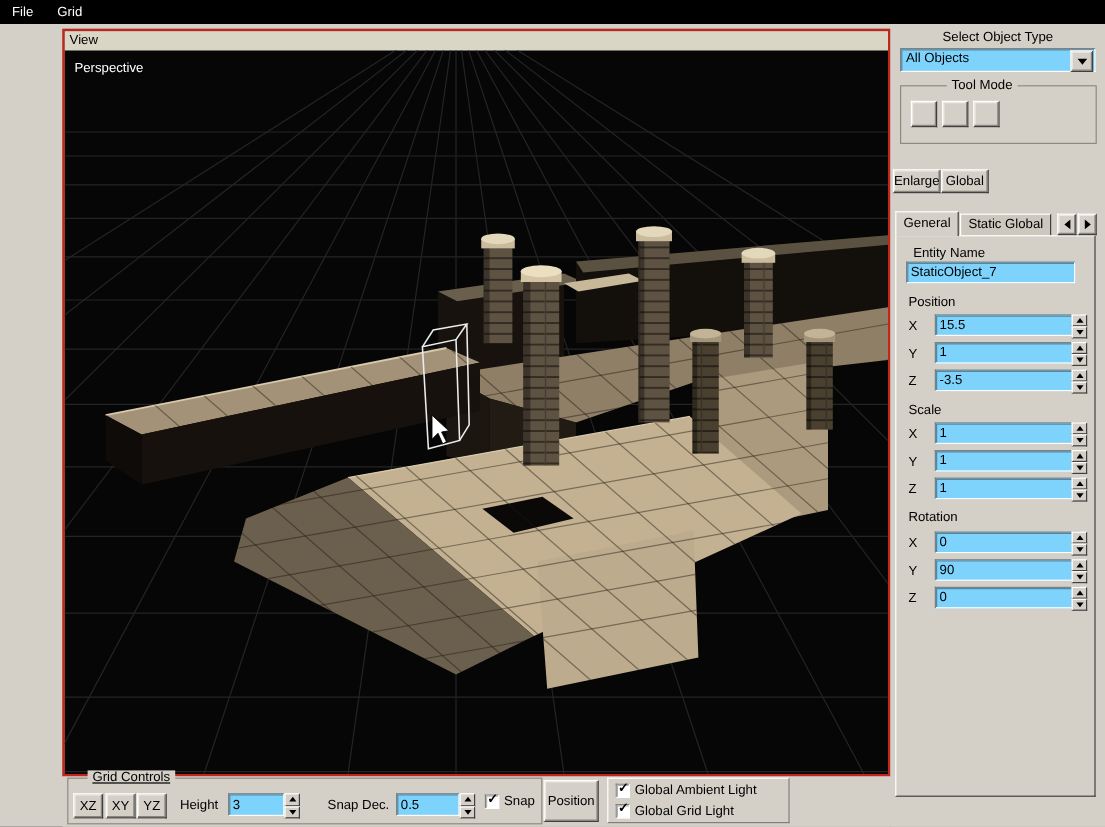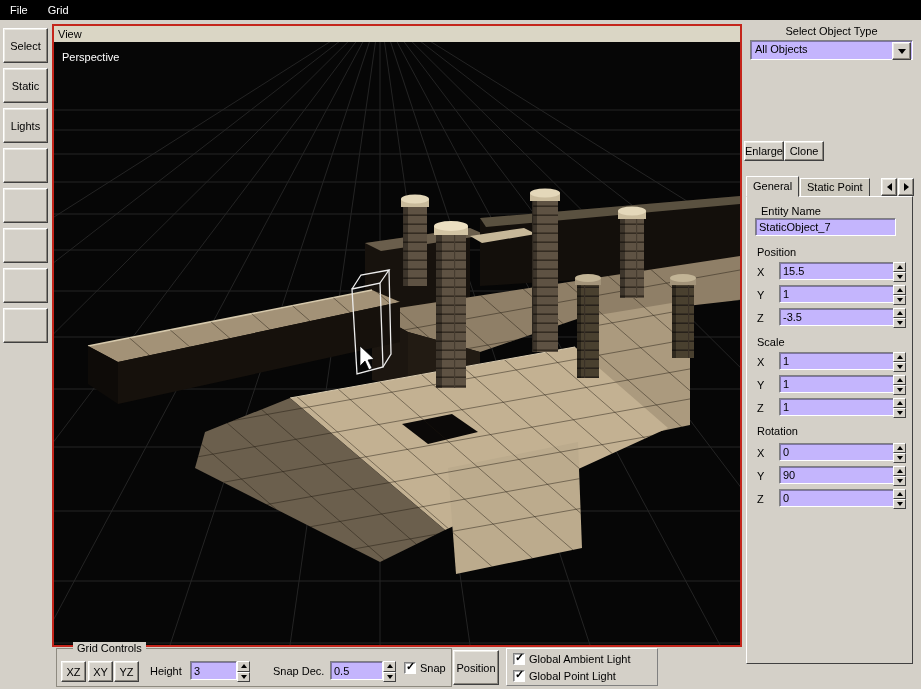--- a/index.html
+++ b/index.html
@@ -5,21 +5,21 @@
   html,body{margin:0;padding:0;}
   body{width:921px;height:689px;overflow:hidden;background:#d4d0c8;
        font-family:"Liberation Sans",sans-serif;font-size:11px;color:#000;}
   .app{position:absolute;left:0;top:0;width:921px;height:549px;background:#d4d0c8;}
 
   
   .raised{background:#d4d0c8;border:1px solid;border-color:#ffffff #404040 #404040 #ffffff;
           box-shadow:inset -1px -1px 0 #8a867e, inset 1px 1px 0 #eceae3;}
   .btn{font-family:inherit;font-size:11px;padding:0;cursor:default;
        display:flex;align-items:center;justify-content:center;}
-  .sunken{background:#c4b5fd;border:1px solid;border-color:#808080 #ffffff #ffffff #808080;
+  .sunken{background:#7dd3fc;border:1px solid;border-color:#808080 #ffffff #ffffff #808080;
           box-shadow:inset 1px 1px 0 rgba(0,0,0,.35);}
   input.sunken{font-family:inherit;font-size:11px;padding:0 0 0 3px;outline:none;}
   .tri{display:inline-block;width:0;height:0;}
   .tri-up{border-left:3px solid transparent;border-right:3px solid transparent;border-bottom:4px solid #000;}
   .tri-down{border-left:3px solid transparent;border-right:3px solid transparent;border-top:4px solid #000;}
   .tri-down-lg{border-left:4px solid transparent;border-right:4px solid transparent;border-top:5px solid #000;}
   .tri-left{border-top:4px solid transparent;border-bottom:4px solid transparent;border-right:5px solid #000;}
   .tri-right{border-top:4px solid transparent;border-bottom:4px solid transparent;border-left:5px solid #000;}
   .spin{position:absolute;right:0;top:0;width:13px;height:20px;display:flex;flex-direction:column;}
   .spin .spin-btn{flex:1;background:#d4d0c8;border:1px solid;border-color:#fff #404040 #404040 #fff;
@@ -67,51 +67,41 @@
   .entity-label{position:absolute;left:14px;top:8px;}
   .entity-input{position:absolute;left:8px;top:21px;width:136px;height:16px;}
   .sec-label{position:absolute;left:10px;}
   .vec-row{position:absolute;left:8px;width:151px;height:20px;}
   .axis-label{position:absolute;left:2px;top:4px;}
   .vec-input{position:absolute;left:24px;top:0;width:116px;height:16px;}
 
   
   .bottom-bar{position:absolute;left:52px;top:647px;width:690px;height:42px;background:#d4d0c8;}
   .grid-group{position:absolute;left:4px;top:1px;width:394px;height:37px;border:1px solid #8e8a80;}
-  .grid-group .grouplabel{left:16px;}
+  .grid-group .grouplabel{left:16px;text-decoration:underline;}
   .plane-btn{position:absolute;top:12px;width:25px;height:21px;}
   .bb-label{position:absolute;top:16px;}
   .bb-field{position:absolute;top:12px;height:21px;}
   .bb-field input{position:absolute;left:0;top:0;height:17px;}
   .bb-field .spin{height:21px;}
   .cb-row{position:absolute;display:flex;align-items:center;gap:4px;}
   .enlarge-btn{position:absolute;left:401px;top:3px;width:46px;height:35px;}
   .lights-panel{position:absolute;left:454px;top:1px;width:152px;height:38px;box-sizing:border-box;
                 background:#d4d0c8;border:1px solid;border-color:#fff #808080 #808080 #fff;}
 </style>
 </head>
 <body>
 
 <div class="app">
 
   <div class="menubar">
     <span class="menu-item">File</span>
     <span class="menu-item">Grid</span>
   </div>
 
-  <div class="left-toolbar">
-    <button class="tool-btn btn raised" style="top:8px">Select</button>
-    <button class="tool-btn btn raised" style="top:48px">Static</button>
-    <button class="tool-btn btn raised" style="top:88px">Lights</button>
-    <button class="tool-btn btn raised" style="top:128px"></button>
-    <button class="tool-btn btn raised" style="top:168px"></button>
-    <button class="tool-btn btn raised" style="top:208px"></button>
-    <button class="tool-btn btn raised" style="top:248px"></button>
-    <button class="tool-btn btn raised" style="top:288px"></button>
-  </div>
 
   <div class="viewport">
     <div class="viewport-header">View</div>
     <div class="scene">
       <svg viewBox="54 42 686 603" preserveAspectRatio="none">
         <defs>
           <pattern id="stoneA" patternUnits="userSpaceOnUse" width="26" height="9">
             <rect width="26" height="9" fill="#5e5243"></rect>
             <rect y="7.4" width="26" height="1.6" fill="#342c22"></rect>
             <rect x="12" width="1.2" height="9" fill="#463c30"></rect>
@@ -268,26 +258,32 @@
   <div class="right-panel">
     <div class="obj-type-label">Select Object Type</div>
 
     <div class="dropdown sunken">
       <span class="dd-value">All Objects</span>
       <span class="dd-btn btn raised">
           <i class="tri tri-down-lg"></i>
         </span>
     </div>
 
+    <div class="tool-group">
+      <span class="grouplabel">Tool Mode</span>
+      <button class="mode-btn btn raised" style="left:8px"></button>
+      <button class="mode-btn btn raised" style="left:34px"></button>
+      <button class="mode-btn btn raised" style="left:60px"></button>
+    </div>
 
     <button class="sm-btn btn raised" style="left:2px">Enlarge</button>
-    <button class="sm-btn btn raised" style="left:42px">Clone</button>
+    <button class="sm-btn btn raised" style="left:42px">Global</button>
 
     <div class="tab active">General</div>
-    <div class="tab inactive">Static Point</div>
+    <div class="tab inactive">Static Global</div>
     <button class="arrow-btn btn raised" style="left:139px">
         <i class="tri tri-left"></i>
       </button>
     <button class="arrow-btn btn raised" style="left:156px">
         <i class="tri tri-right"></i>
       </button>
 
     <div class="tab-page">
       <div class="entity-label">Entity Name</div>
       <input class="entity-input sunken" value="StaticObject_7" style="">
@@ -449,18 +445,18 @@
 
     <button class="enlarge-btn btn raised">Position</button>
 
     <div class="lights-panel">
       <label class="cb-row" style="left:6px;top:4px">
         <input type="checkbox" class="cb" checked="true" style="">
         <span>Global Ambient Light</span>
       </label>
       <label class="cb-row" style="left:6px;top:21px">
         <input type="checkbox" class="cb" checked="true" style="">
-        <span>Global Point Light</span>
+        <span>Global Grid Light</span>
       </label>
     </div>
   </div>
 
 </div>
 
 </body></html>

